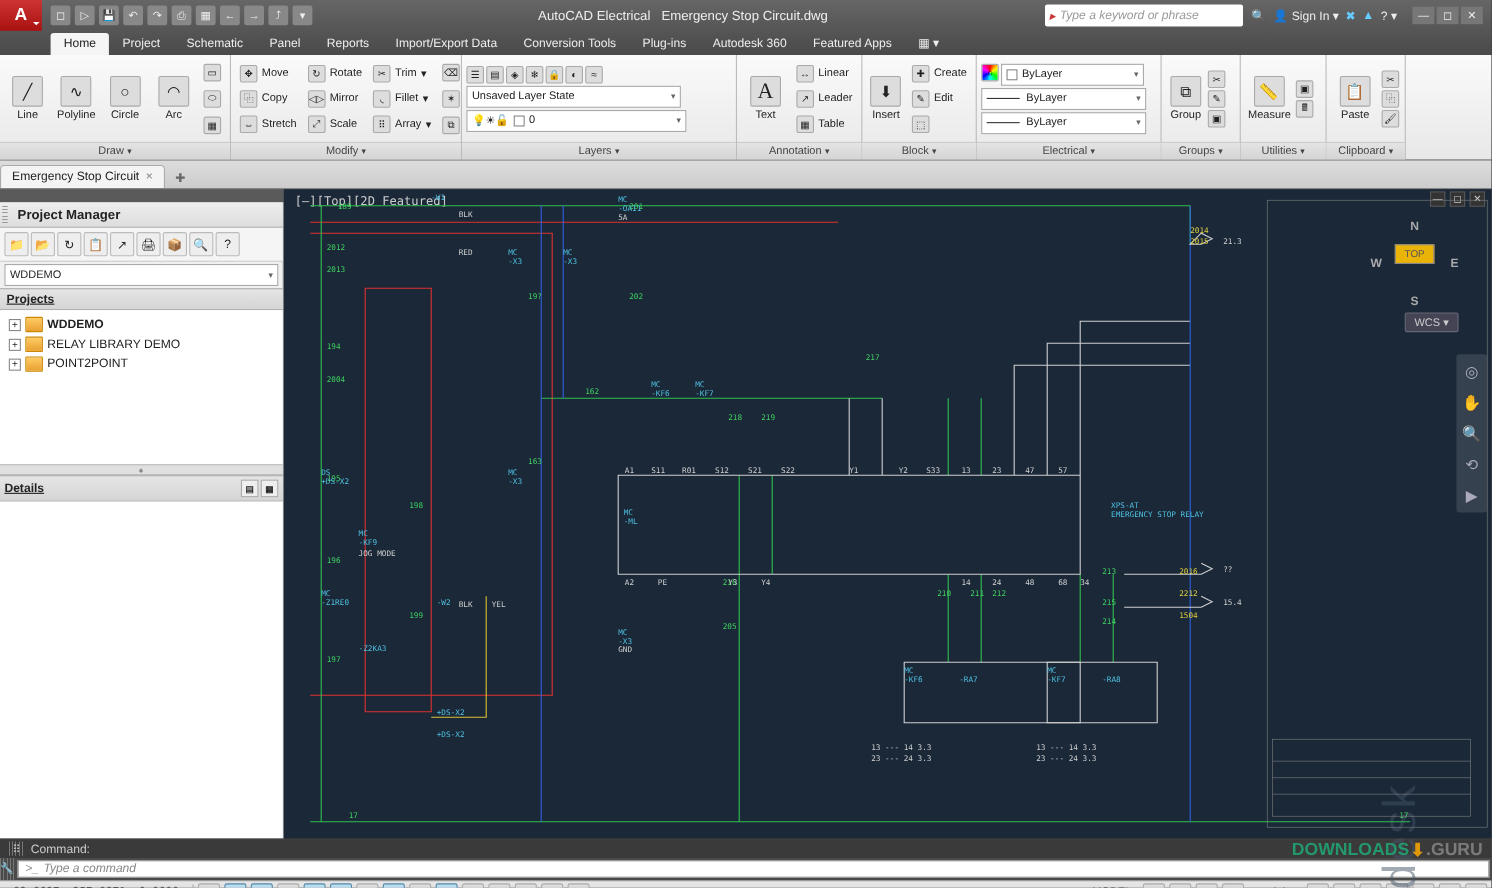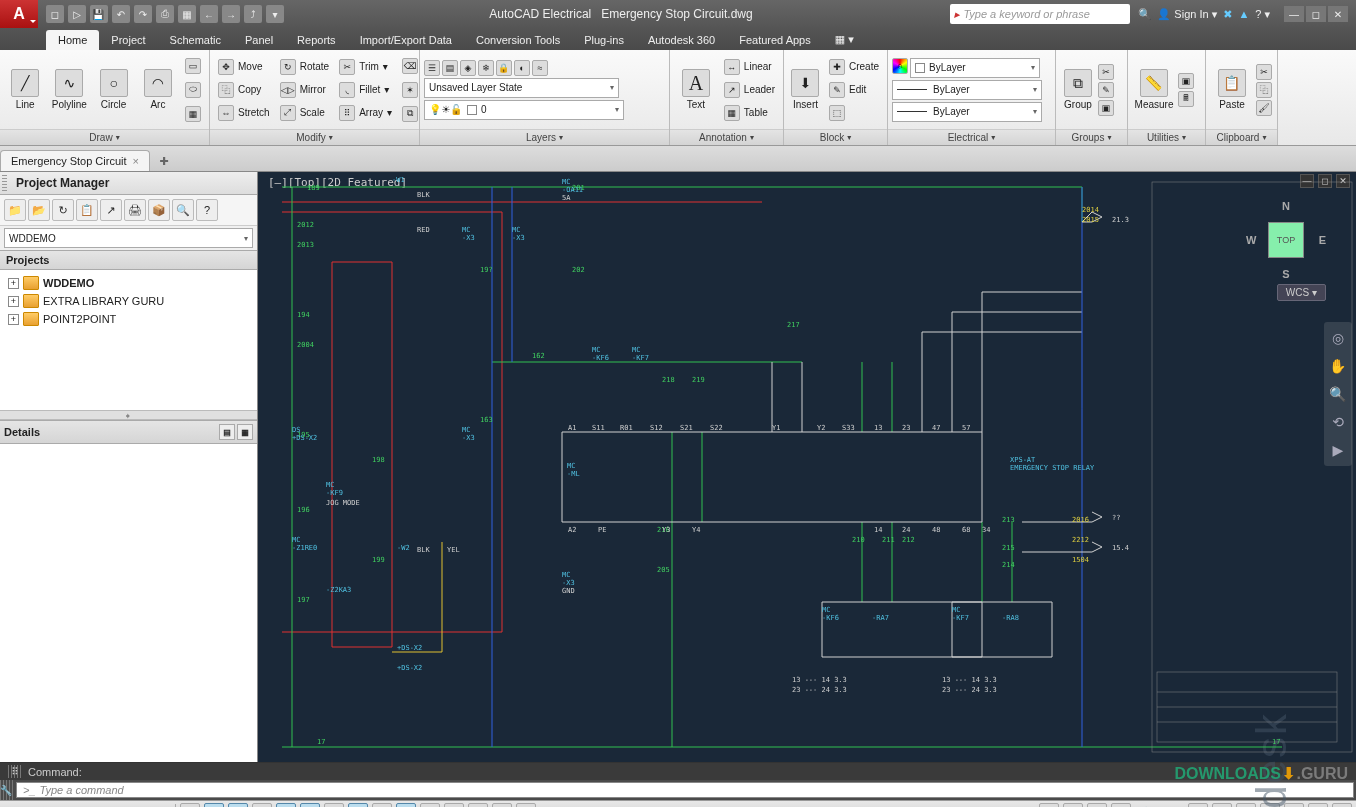--- a/index.html
+++ b/index.html
@@ -37,44 +37,44 @@
 .combo { height:20px; background:#fff; border:1px solid #aaa; display:flex; align-items:center; padding:0 4px; font-size:10px; cursor:pointer; min-width:120px; }
 .combo::after { content:"▾"; margin-left:auto; font-size:8px; color:#666; }
 
 
 .filetabs { height:26px; background:linear-gradient(#ddd,#ccc); display:flex; align-items:end; padding:0 0; border-bottom:1px solid #888; }
 .filetab { background:#f4f4f4; padding:4px 10px 4px 10px; border:1px solid #aaa; border-bottom:none; border-radius:4px 4px 0 0; font-size:11px; display:flex; align-items:center; gap:6px; cursor:pointer; }
 .filetab .x { color:#888; cursor:pointer; }
 
 
 .main { display:flex; height:590px; }
-.pm { width:258px; background:#f0f0f0; border-right:1px solid #888; display:flex; flex-direction:column; }
+.pm { width:258px; background:#f0f0f0; border-right:1px solid #888; display:flex; flex-direction:column;margin-top:12px; }
 .pm-title { background:linear-gradient(#eee,#ddd); padding:4px 6px; font-weight:bold; font-size:12px; border-bottom:1px solid #aaa; position:relative; }
 .pm-handle { position:absolute; left:2px; top:3px; bottom:3px; width:5px; background:repeating-linear-gradient(#999 0 1px, transparent 1px 3px); }
 .pm-toolbar { display:flex; gap:2px; padding:4px; background:#f5f5f5; border-bottom:1px solid #ccc; flex-wrap:wrap; }
 .pm-tbtn { width:22px; height:22px; background:#eee; border:1px solid #bbb; border-radius:2px; cursor:pointer; display:flex; align-items:center; justify-content:center; font-size:11px; }
 .pm-combo { margin:2px 4px; }
-.pm-section { background:linear-gradient(#e5e5e5,#d5d5d5); padding:3px 6px; font-weight:bold; font-size:11px; border-top:1px solid #aaa; border-bottom:1px solid #aaa; }
+.pm-section { background:linear-gradient(#e5e5e5,#d5d5d5); padding:3px 6px; font-weight:bold; font-size:11px; border-top:1px solid #aaa; border-bottom:1px solid #aaa;text-decoration:underline; }
 .pm-tree { padding:4px; background:#fff; font-size:11px; flex:0 0 auto; height:140px; overflow:auto; }
 .tree-item { display:flex; align-items:center; gap:4px; padding:2px 0 2px 4px; cursor:pointer; }
 .tree-exp { width:11px; height:11px; border:1px solid #888; display:flex; align-items:center; justify-content:center; font-size:9px; line-height:1; background:#fff; }
 .tree-ico { width:16px; height:14px; background:linear-gradient(#fc6,#e8a030); border-radius:1px; border:1px solid #c80; }
 .pm-splitter { height:10px; background:#e0e0e0; display:flex; align-items:center; justify-content:center; cursor:ns-resize; border-top:1px solid #bbb; border-bottom:1px solid #bbb; }
 .pm-splitter::before { content:"◂ ▸"; font-size:7px; color:#888; letter-spacing:-2px; transform:rotate(90deg); }
 .pm-details { flex:1; background:#fff; }
 .pm-details-hdr { display:flex; align-items:center; justify-content:space-between; padding:3px 4px; }
 .pm-det-btn { width:16px; height:16px; border:1px solid #aaa; background:#eee; cursor:pointer; font-size:8px; display:flex; align-items:center; justify-content:center; }
 
 
 .canvas-wrap { flex:1; position:relative; background:#1a2838; }
 .view-label { position:absolute; top:4px; left:10px; color:#ccc; font-size:11px; font-family:monospace; }
 .vp-ctrl { position:absolute; top:2px; right:6px; display:flex; gap:4px; }
 .vp-btn { width:14px; height:14px; background:#333; color:#ccc; font-size:9px; display:flex; align-items:center; justify-content:center; cursor:pointer; border:1px solid #555; }
 .viewcube { position:absolute; top:28px; right:30px; width:80px; height:80px; }
-.cube { position:absolute; top:22px; left:22px; width:36px; height:36px; background:#86efac; border:1px solid #888; display:flex; align-items:center; justify-content:center; font-size:9px; color:#555; cursor:pointer; }
+.cube { position:absolute; top:22px; left:22px; width:36px; height:18px; background:#eab308; border:1px solid #888; display:flex; align-items:center; justify-content:center; font-size:9px; color:#555; cursor:pointer; }
 .compass { position:absolute; inset:0; }
 .cdir { position:absolute; color:#aaa; font-size:11px; font-weight:bold; }
 .cN { top:0; left:50%; transform:translateX(-50%); }
 .cS { bottom:0; left:50%; transform:translateX(-50%); }
 .cE { right:0; top:50%; transform:translateY(-50%); }
 .cW { left:0; top:50%; transform:translateY(-50%); }
 .wcs-badge { position:absolute; top:112px; right:30px; background:#445; color:#ccc; padding:2px 8px; font-size:10px; border:1px solid #667; border-radius:2px; cursor:pointer; }
 .navbar { position:absolute; right:4px; top:150px; width:28px; background:rgba(80,90,100,.5); border-radius:3px; padding:6px 0; display:flex; flex-direction:column; gap:8px; align-items:center; }
 .nav-btn { width:20px; height:20px; color:#aab; cursor:pointer; display:flex; align-items:center; justify-content:center; font-size:14px; }
 .autodesk-wm { position:absolute; right:60px; bottom:50px; color:#445566; font-size:42px; font-weight:300; transform:rotate(-90deg); transform-origin:right bottom; letter-spacing:2px; opacity:.5; font-family:Arial; }
@@ -420,21 +420,21 @@
     <div class="pm-section">Projects</div>
     <div class="pm-tree">
       <div class="tree-item">
           <span class="tree-exp">+</span>
           <span class="tree-ico"></span>
           <b>WDDEMO</b>
         </div>
       <div class="tree-item">
           <span class="tree-exp">+</span>
           <span class="tree-ico"></span>
-          <span>EXTRA LIBRARY GURU</span>
+          <span>RELAY LIBRARY DEMO</span>
         </div>
       <div class="tree-item">
           <span class="tree-exp">+</span>
           <span class="tree-ico"></span>
           <span>POINT2POINT</span>
         </div>
     </div>
     <div class="pm-splitter"></div>
     <div class="pm-section pm-details-hdr">
       <span>Details</span>

